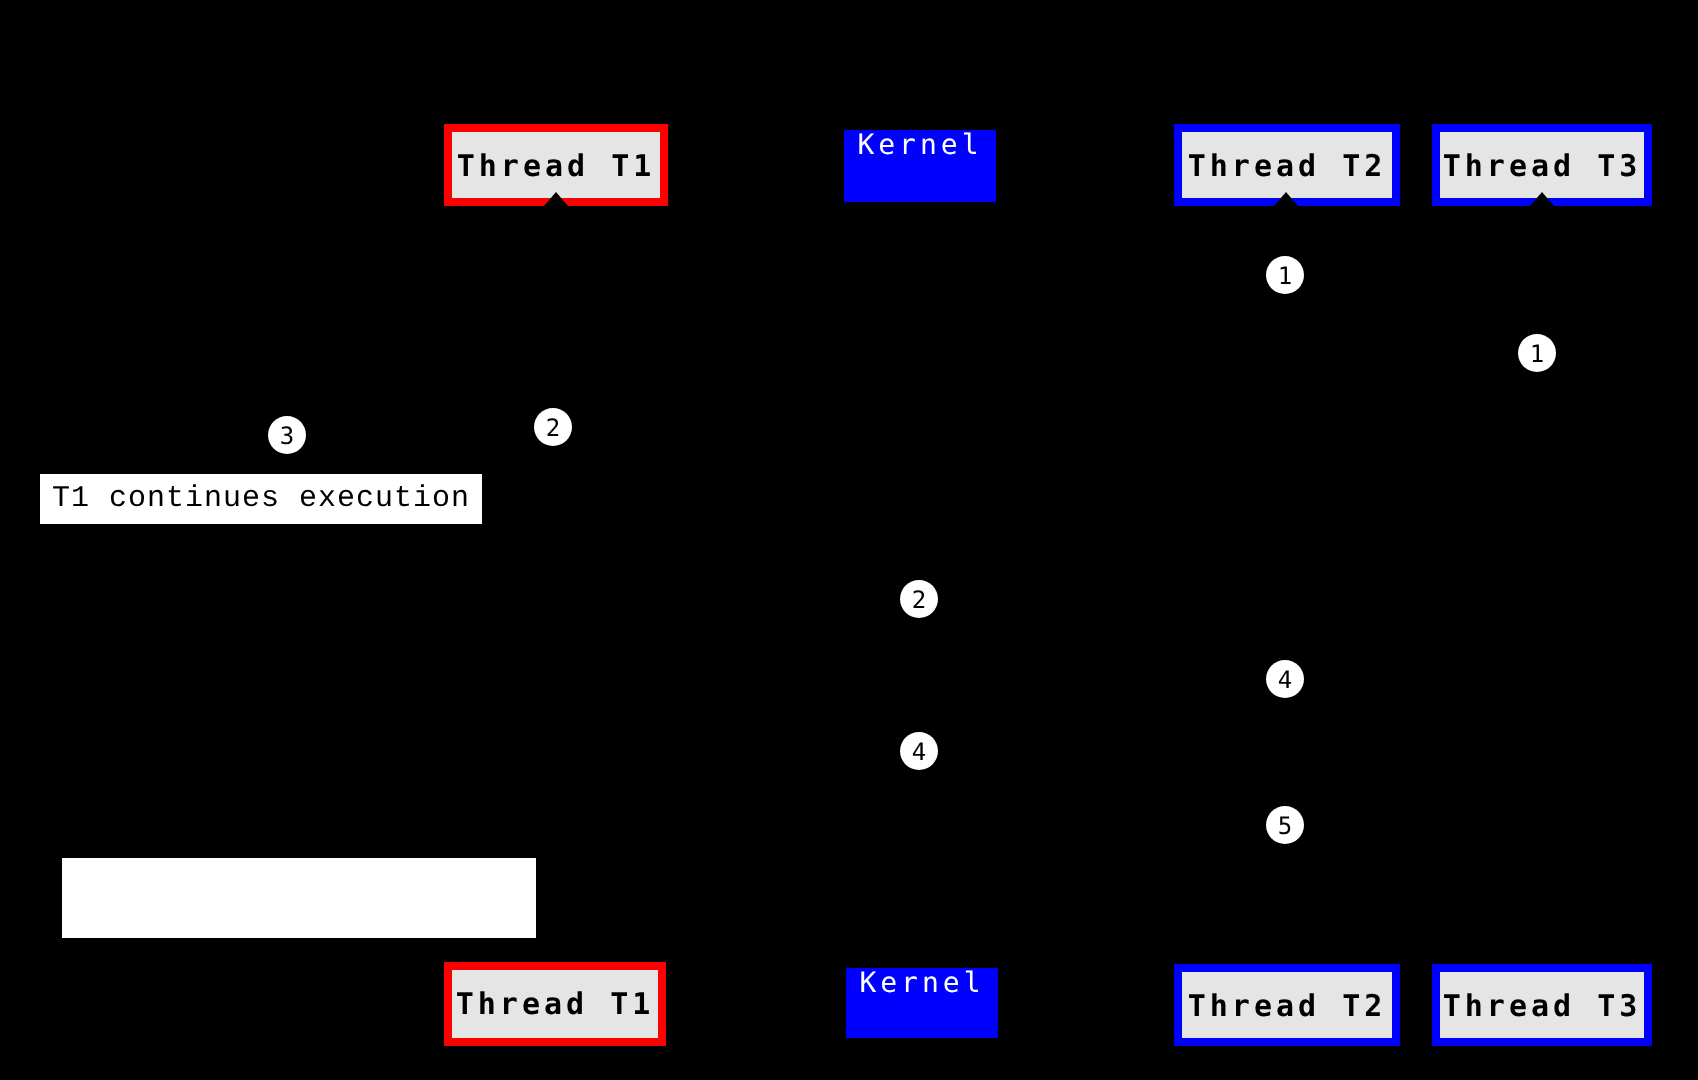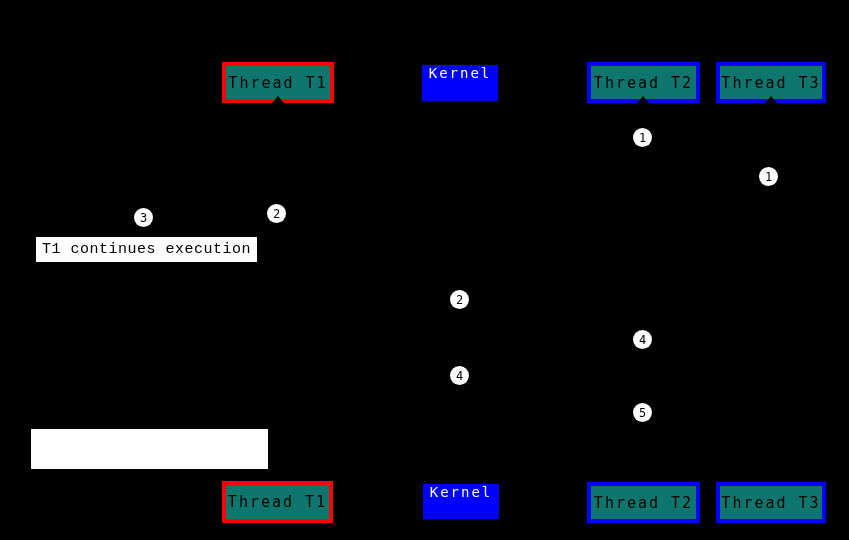--- a/index.html
+++ b/index.html
@@ -11,29 +11,30 @@
     position: relative;
     width: 849px;
     height: 540px;
     background: #000000;
     overflow: hidden;
     font-family: "DejaVu Sans Mono", monospace;
   }
   .box {
     position: absolute;
     box-sizing: border-box;
-    background: #0f766e;
+    background: #e5e5e5;
     border: 4px solid #0000ff;
     display: flex;
     align-items: center;
     justify-content: center;
     color: #000000;
     font-size: 15px;
     letter-spacing: 2px;
     white-space: nowrap;
+    font-weight: bold;
   }
   .box.red { border-color: #ff0000; }
   .kernelbox {
     position: absolute;
     box-sizing: border-box;
     background: #0000ff;
     display: flex;
     justify-content: center;
     color: #ffffff;
     font-size: 14px;
@@ -130,21 +131,21 @@
   <div class="circle" style="left:633px; top:330px;">
     <span>4</span>
   </div>
   <div class="circle" style="left:450px; top:366px;">
     <span>4</span>
   </div>
   <div class="circle" style="left:633px; top:403px;">
     <span>5</span>
   </div>
 
-  <div class="note" style="left:36px; top:237px; width:221px; height:25px;align-items:center;">
+  <div class="note" style="left:20px; top:237px; width:221px; height:25px;align-items:center;">
     <span>T1 continues execution</span>
   </div>
 
   <div class="blankbox" style="left:31px; top:429px; width:237px; height:40px;"></div>
 
   <div class="notch-down" style="left:272px; top:479px;"></div>
   <div class="notch-down" style="left:637px; top:480px;"></div>
   <div class="notch-down" style="left:765px; top:480px;"></div>
 
   <div class="box red" style="left:222px; top:481px; width:111px; height:42px;">

